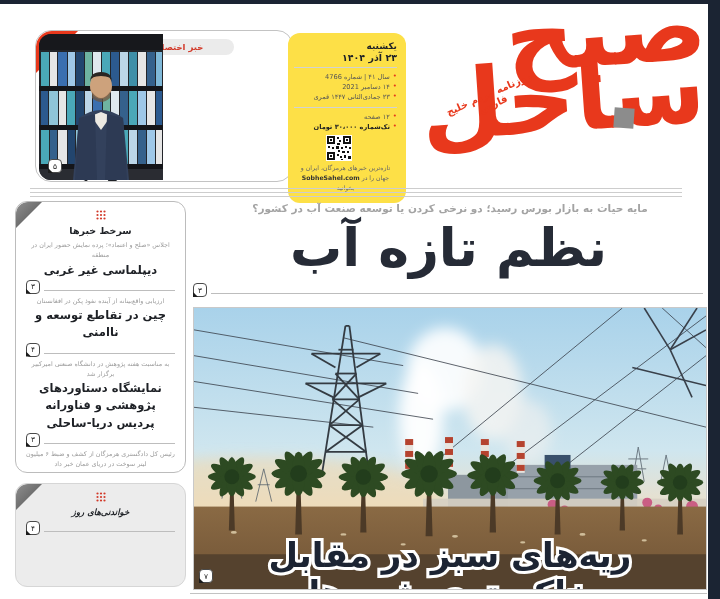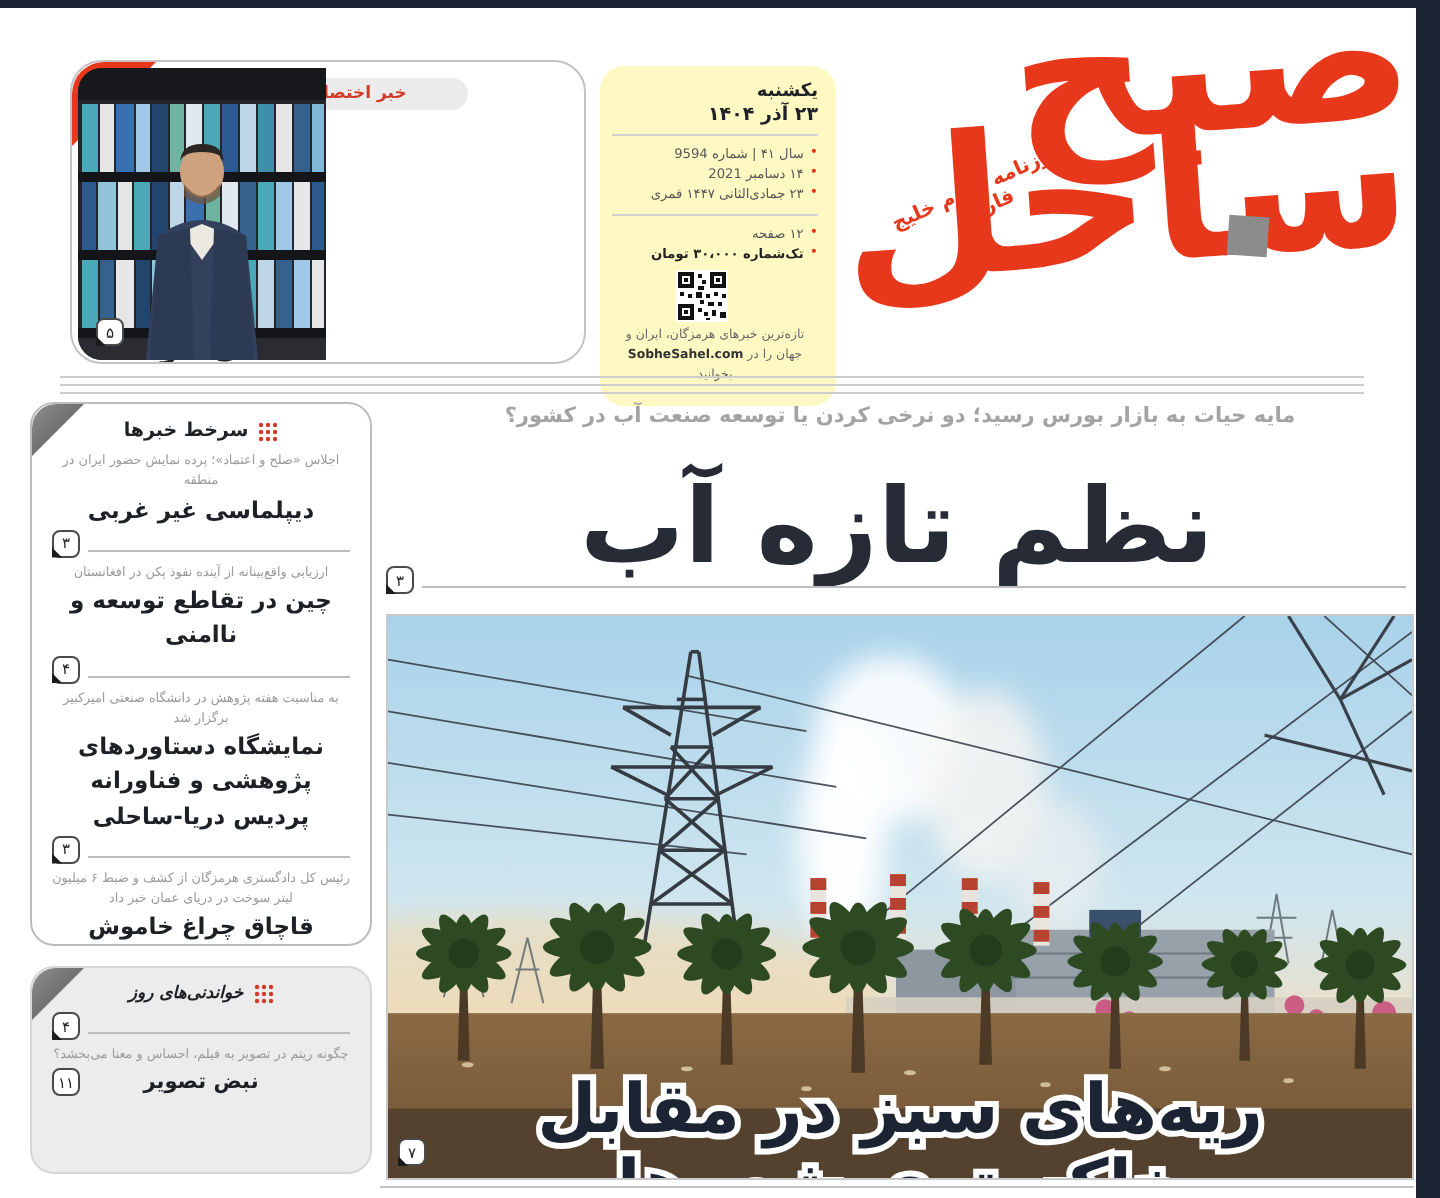--- a/index.html
+++ b/index.html
@@ -31,22 +31,22 @@
     font-size:8.5px; font-weight:bold; display:flex; align-items:center; justify-content:center;
   }
   .excl-headline {
     position:absolute; right:130px; top:32px; width:122px;
     font-size:13.5px; font-weight:bold; color:#1e2126; text-align:center; line-height:1.85;
   }
   .excl-photo { position:absolute; left:3px; top:3px; width:124px; height:146px; border-radius:12px 0 0 12px; overflow:hidden; }
   .excl-photo svg { display:block; width:100%; height:100%; }
 
   .info-box {
-    left:300px; top:33px; width:118px; height:170px;
-    background:#fef9c3; border-radius:12px; padding:8px 9px 6px 6px;
+    left:288px; top:33px; width:118px; height:170px;
+    background:#fde047; border-radius:12px; padding:8px 9px 6px 6px;
     color:#3a3a3a;
   }
   .info-day { font-size:9px; font-weight:bold; color:#1e2126; }
   .info-date { font-size:9.5px; font-weight:bold; color:#1e2126; margin-top:1px; }
   .info-sep { border-top:1px solid #d2d2d2; margin:4px 0; }
   .info-row { display:flex; align-items:flex-start; gap:3px; font-size:6.6px; line-height:1.55; color:#555; }
   .info-row .dot { color:#e8381c; font-size:7px; line-height:1.4; }
   .info-row b { color:#222; }
   .qr { margin:3px auto 2px 32px; width:26px; height:26px; }
   .info-footer { font-size:6.2px; color:#666; text-align:center; line-height:1.6; }
@@ -71,42 +71,42 @@
     left:15px; background:#fff; border:1.2px solid #bcbcbc; border-radius:12px;
     width:171px; overflow:hidden; padding:8px 10px 4px 10px;
   }
   .headlines-box { top:201px; height:272px; }
   .readings-box { top:483px; height:104px; background:#ececec; border-color:#d6d6d6; }
   .fold-gray {
     position:absolute; left:0; top:0; width:26px; height:26px;
     background:linear-gradient(135deg,#8f8f8f,#4f4f4f);
     clip-path:polygon(0 0,100% 0,0 100%); border-top-left-radius:12px;
   }
-  .box-header { display:flex; align-items:center; justify-content:center; gap:5px; margin-bottom:4px; }
+  .box-header { display:flex; align-items:center; justify-content:center; gap:5px; margin-bottom:4px;flex-direction:column; }
   .box-title { font-size:9.5px; font-weight:bold; color:#1e2126; }
   .kicker-sm { font-size:6.4px; color:#9a9a9a; text-align:center; line-height:1.6; margin-top:2px; }
   .head-sm { font-size:11.5px; font-weight:bold; color:#1d2025; text-align:center; line-height:1.5; margin-top:1px; }
   .head-xs { font-size:10.5px; font-weight:bold; color:#1d2025; text-align:center; line-height:1.55; margin-top:1px; }
   .badge-row { display:flex; align-items:flex-end; gap:4px; direction:ltr; margin:1px 0 2px 0; }
   .badge-rule { flex:1; border-bottom:1px solid #bdbdbd; margin-bottom:3px; }
   .pbadge {
     position:relative; width:14px; height:14px; background:#fff;
     border:1px solid #4a4a4a; border-radius:4px;
     display:inline-flex; align-items:center; justify-content:center;
     font-size:7.5px; color:#222; flex:none;
   }
   .pbadge i {
     position:absolute; left:-1px; bottom:-1px; width:5px; height:5px;
     background:#1c1c1c; clip-path:polygon(0 0,0 100%,100% 100%);
   }
 
   
   .main-kicker { left:200px; top:202px; width:500px; text-align:center; font-size:10.5px; font-weight:bold; color:#a3a3a3; }
   .main-headline {
-    left:190px; top:232px; width:517px; text-align:center;
+    left:190px; top:216px; width:517px; text-align:center;
     font-size:52px; font-weight:bold; color:#262b36; line-height:1.25;
   }
   .main-badge-row { left:193px; top:282px; width:510px; }
 
   .photo-box {
     left:193px; top:307px; width:514px; height:283px;
     border:1px solid #c9c9c9; overflow:hidden; background:#bfe0ef;
   }
   .photo-box svg { display:block; width:100%; height:100%; }
   .photo-kicker {
@@ -206,21 +206,21 @@
       <span>۵</span>
     </span>
 </div>
 
 <div class="abs info-box">
   <div class="info-day">یکشنبه</div>
   <div class="info-date">۲۳ آذر ۱۴۰۴</div>
   <div class="info-sep"></div>
   <div class="info-row">
       <span class="dot">•</span>
-      <span>سال ۴۱ | شماره 9594</span>
+      <span>سال ۴۱ | شماره 4766</span>
     </div>
   <div class="info-row">
       <span class="dot">•</span>
       <span>۱۴ دسامبر 2021</span>
     </div>
   <div class="info-row">
       <span class="dot">•</span>
       <span>۲۳ جمادی‌الثانی ۱۴۴۷ قمری</span>
     </div>
   <div class="info-sep"></div>
@@ -368,30 +368,20 @@
   </div>
   <div>
     <div class="badge-row">
       <span class="pbadge">
           <i></i>
           <span>۴</span>
         </span>
       <span class="badge-rule"></span>
     </div>
   </div>
-  <div>
-    <div class="kicker-sm" style="margin-top:0;">چگونه ریتم در تصویر به فیلم، احساس و معنا می‌بخشد؟</div>
-    <div class="badge-row" style="align-items:center;">
-      <span class="pbadge">
-          <span>۱۱</span>
-        </span>
-      <span class="head-xs" style="flex:1; margin-top:0; direction:rtl;">نبض تصویر</span>
-      <span style="width:14px;"></span>
-    </div>
-  </div>
 </div>
 
 <div class="abs main-kicker">مایه حیات به بازار بورس رسید؛ دو نرخی کردن یا توسعه صنعت آب در کشور؟</div>
 <div class="abs main-headline">نظم تازه آب</div>
 <div class="abs main-badge-row badge-row">
   <span class="pbadge">
       <i></i>
       <span>۳</span>
     </span>
   <span class="badge-rule"></span>

